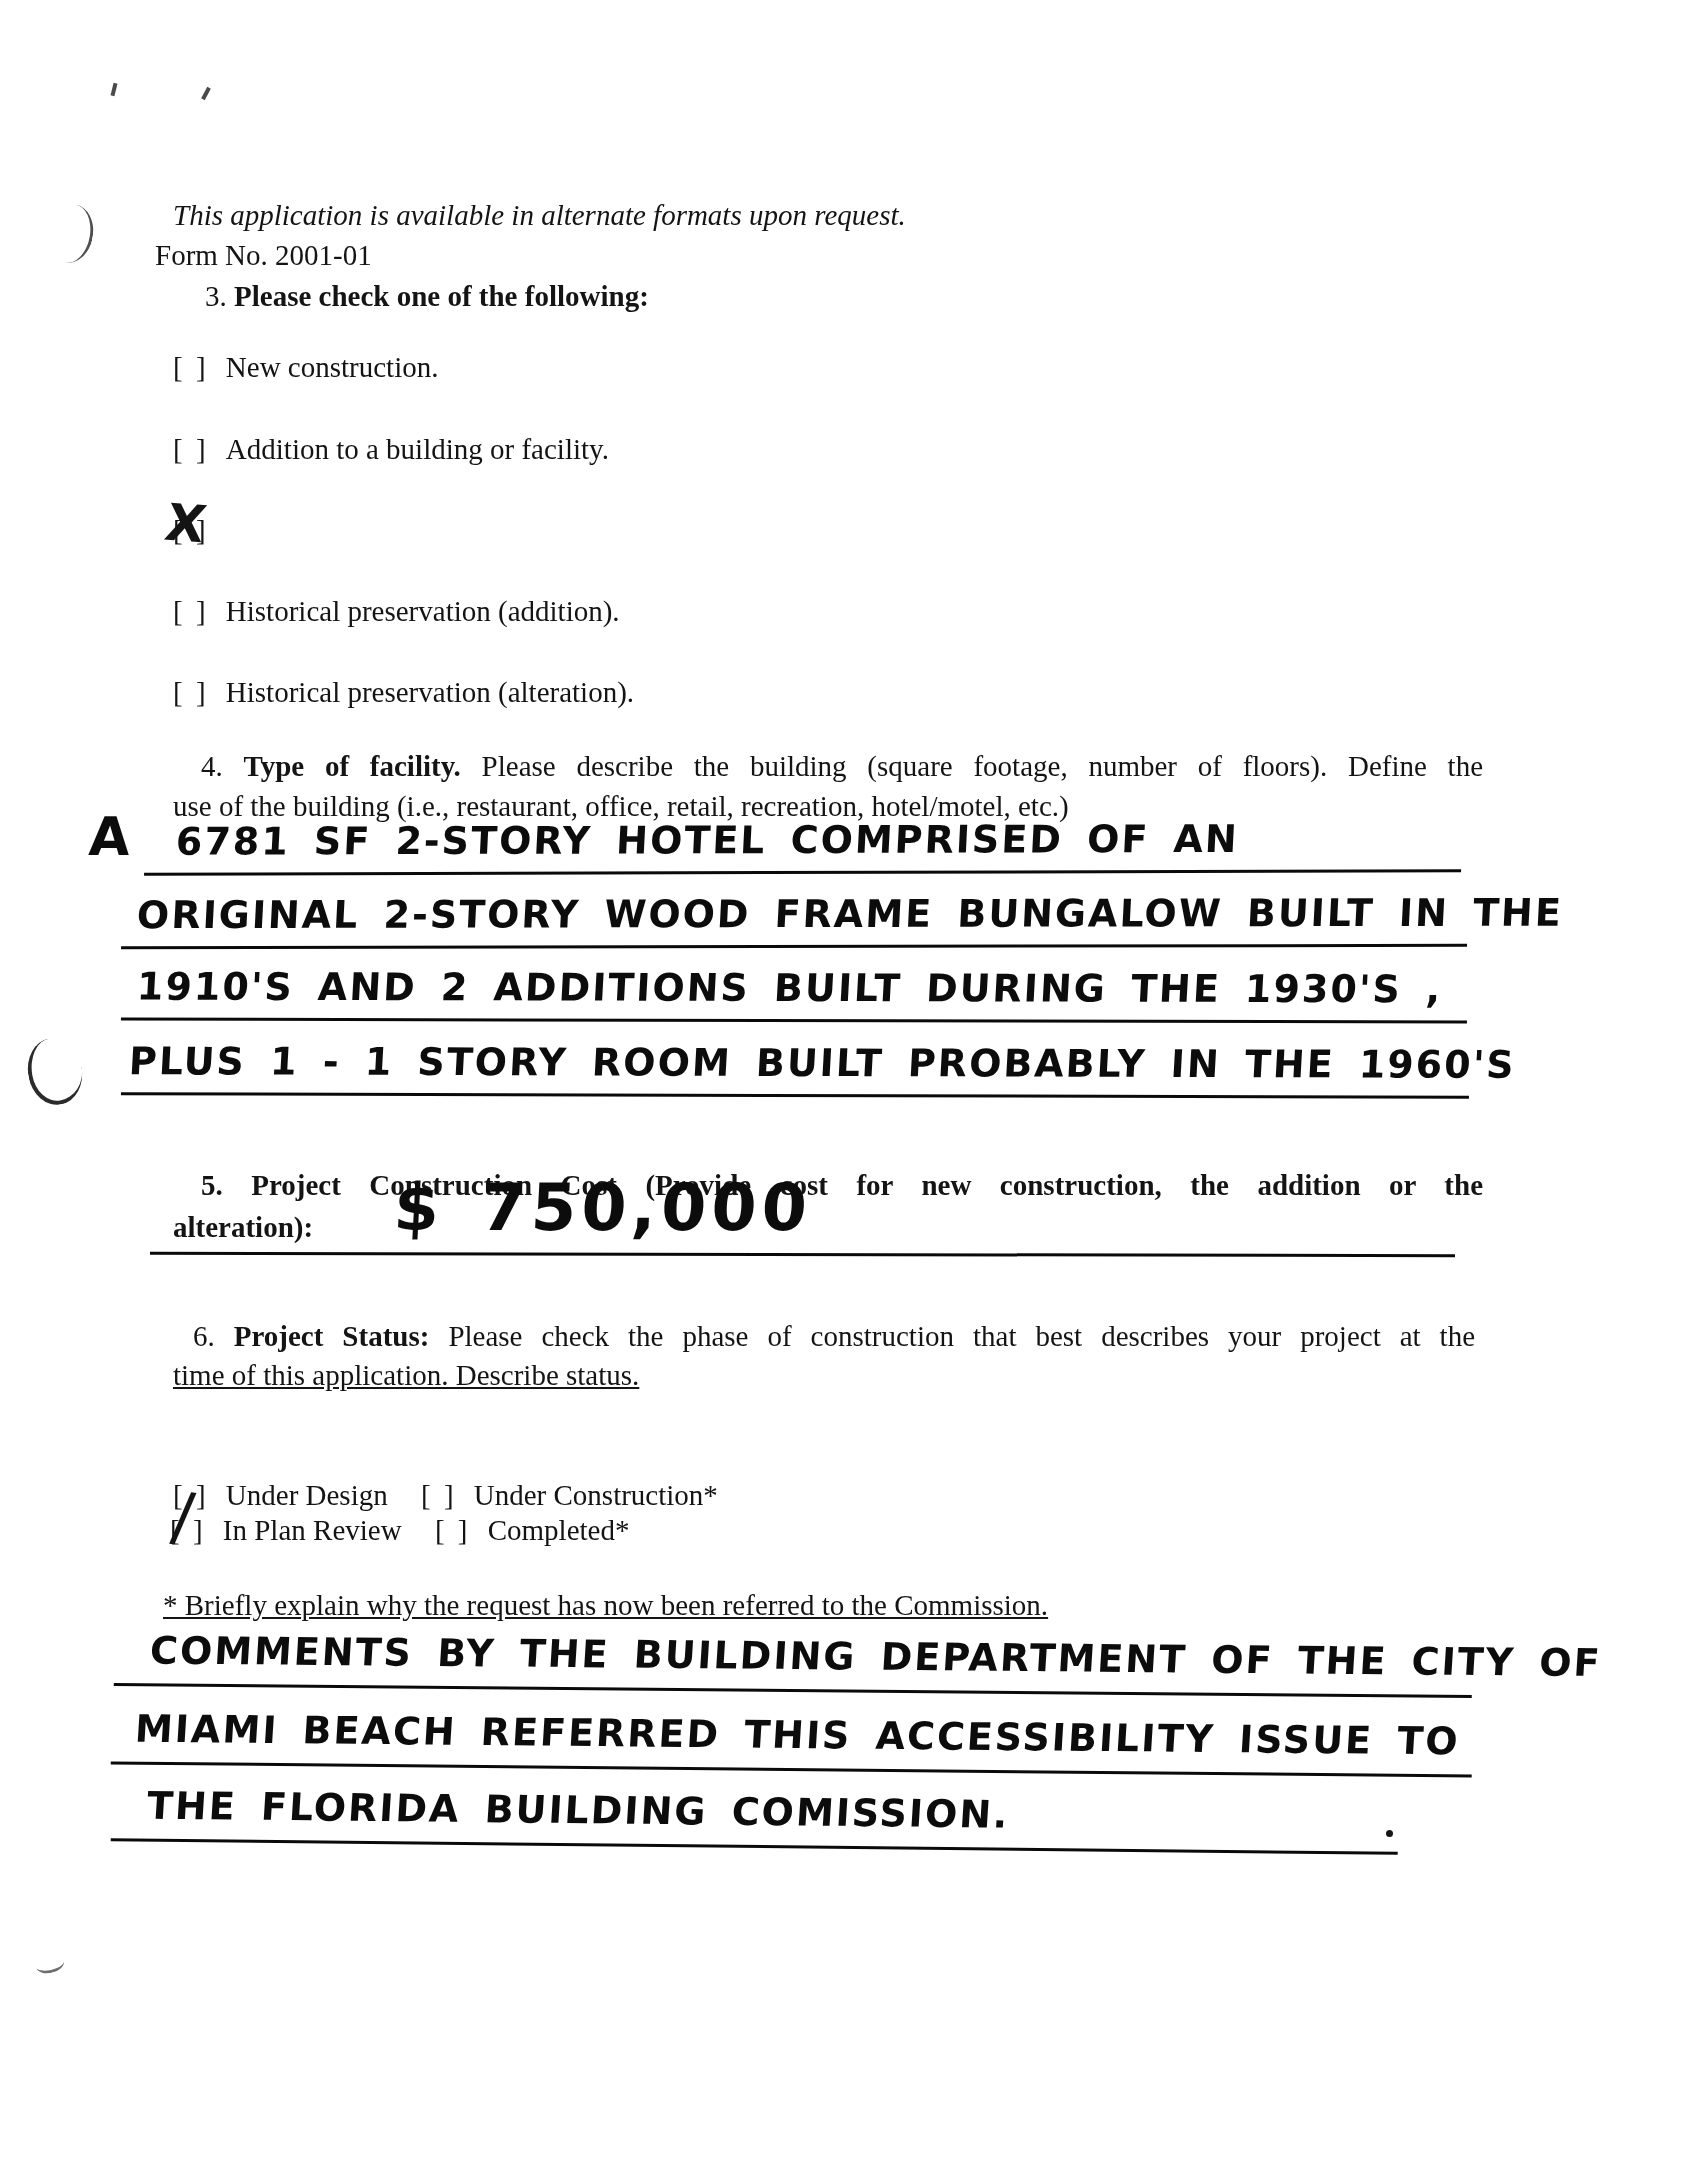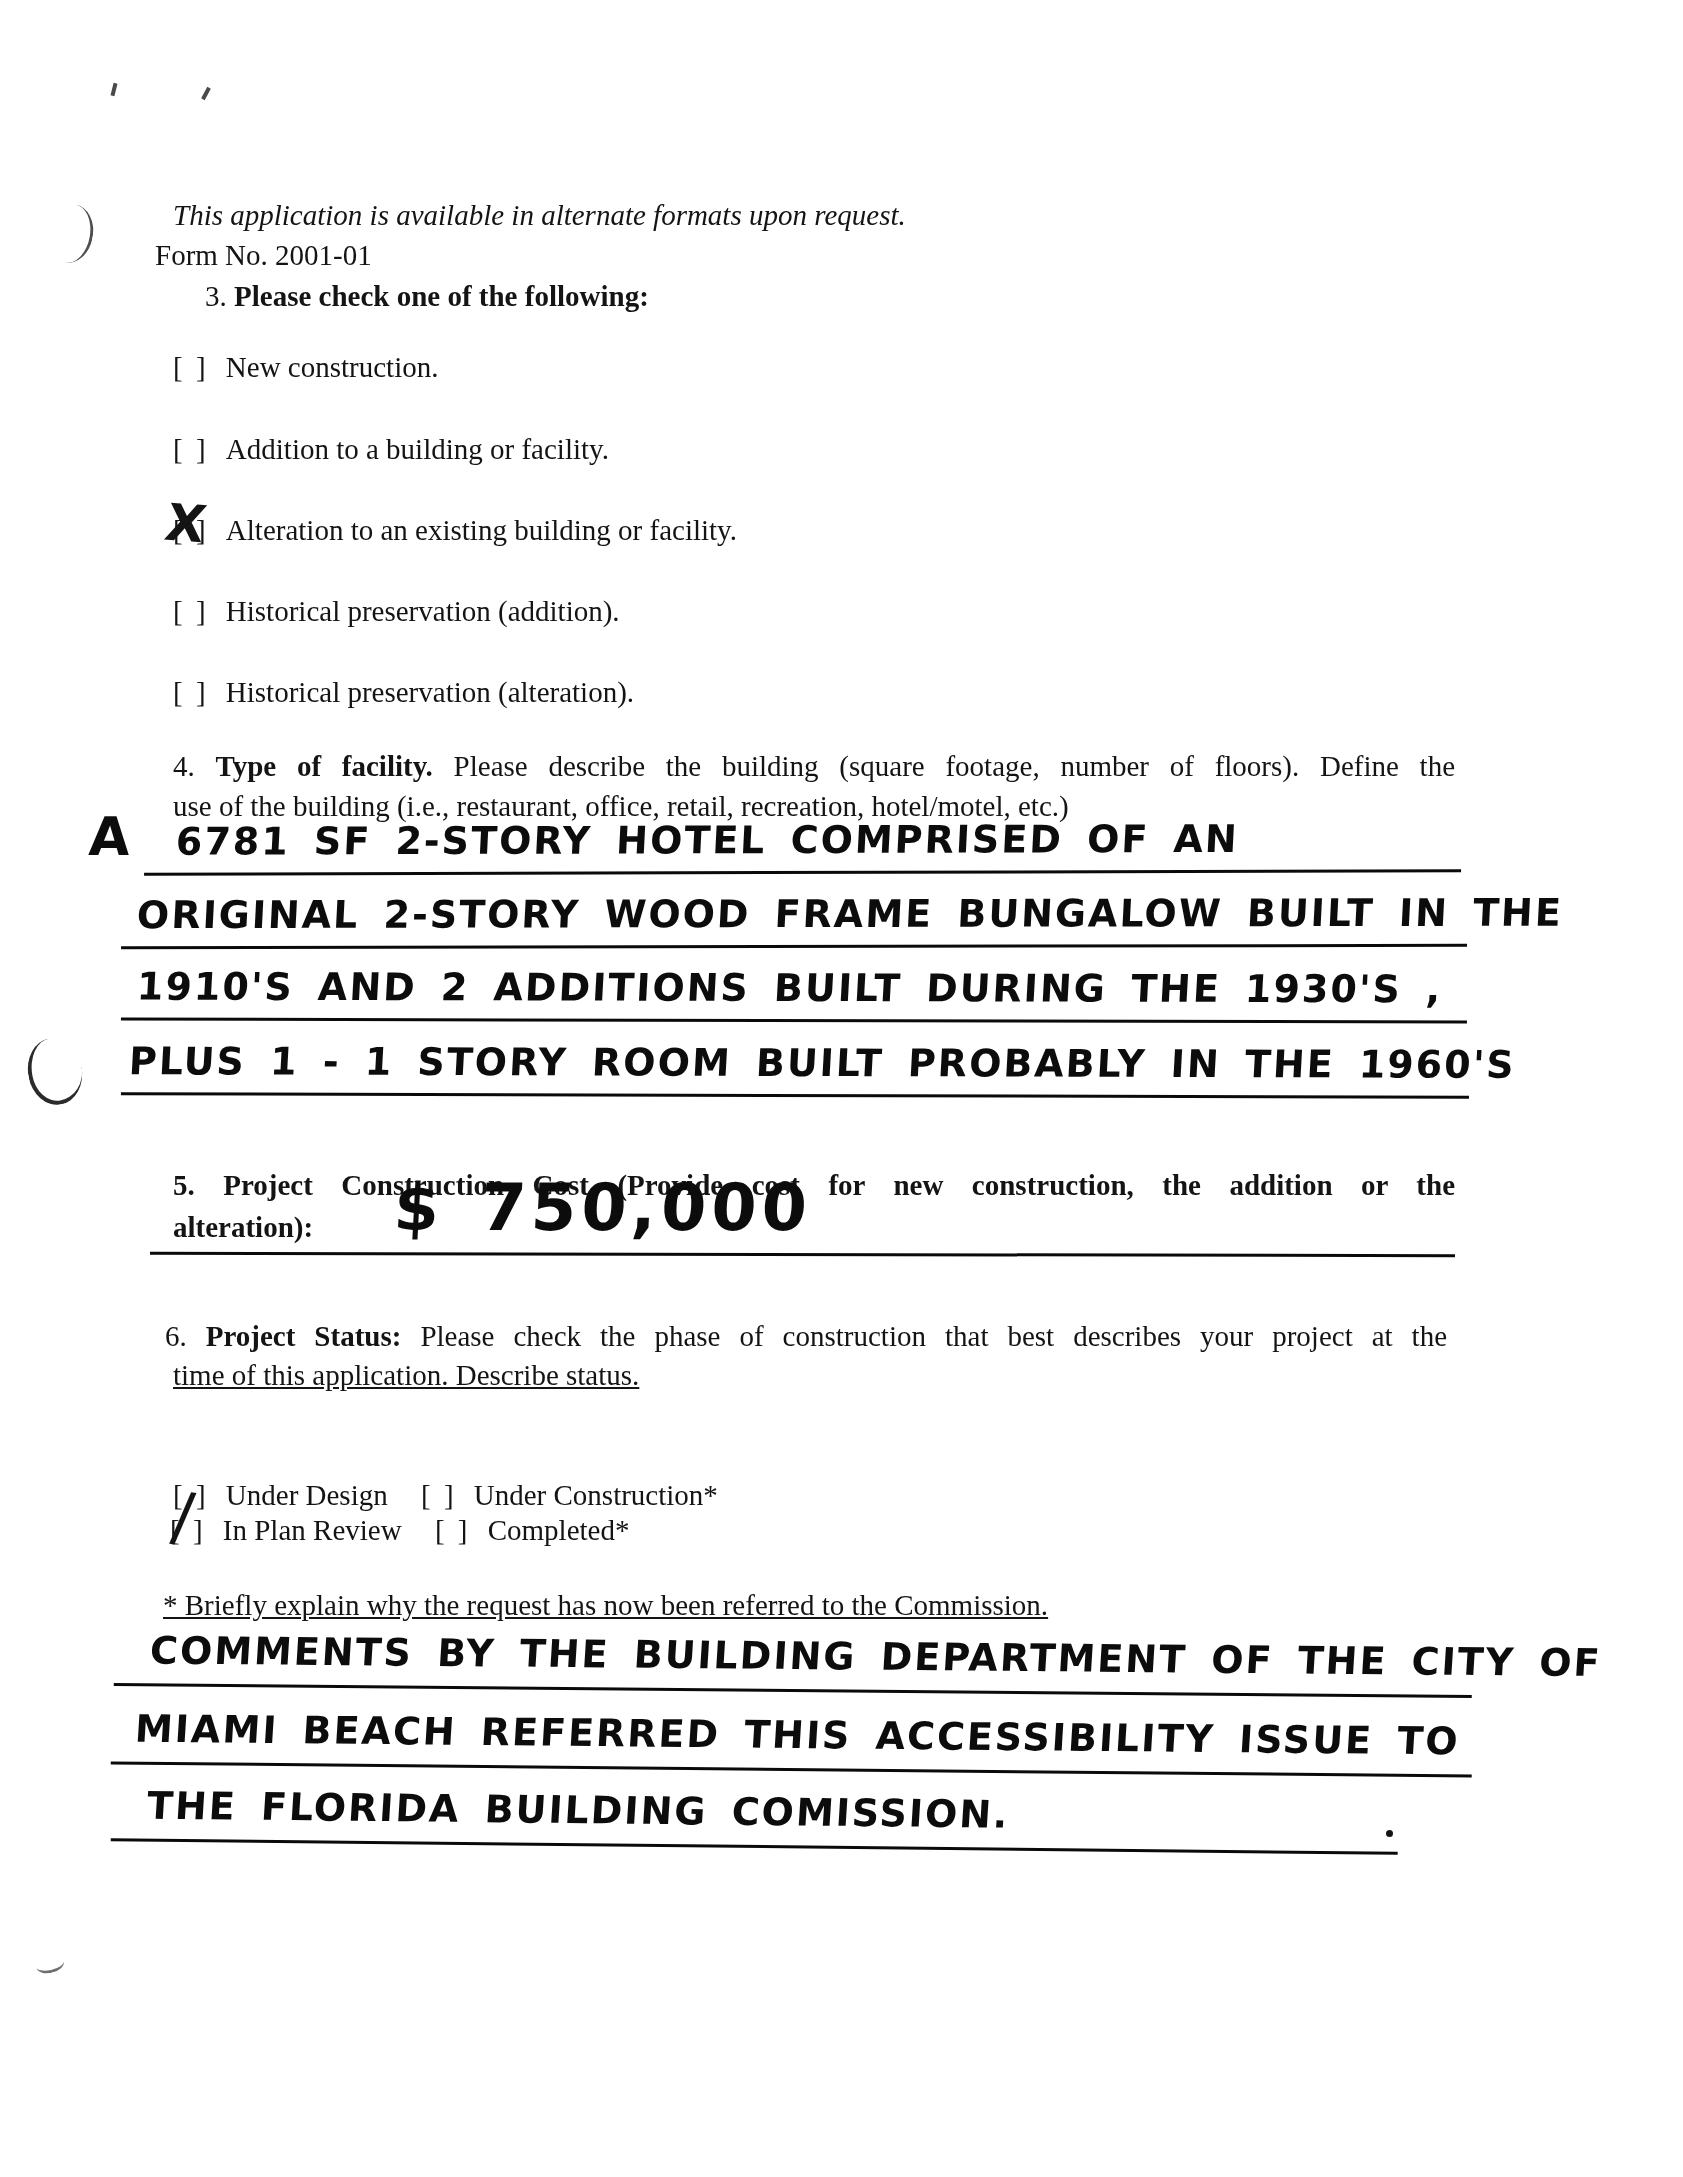--- a/index.html
+++ b/index.html
@@ -3,21 +3,21 @@
 <meta charset="utf-8">
 <style>
   html,body{margin:0;padding:0;background:#ffffff;}
   body{
     width:1683px;height:2177px;position:relative;overflow:hidden;
     font-family:"Liberation Serif","DejaVu Serif",serif;
     color:#141414;
   }
   .abs{position:absolute;}
   .print{font-size:29px;line-height:1.35;white-space:nowrap;}
-  .wide{white-space:normal;text-align:justify;text-align-last:justify;}
+  .wide{white-space:normal;text-align:justify;text-align-last:justify;margin-left:28px;}
   .b{font-weight:700;}
   .cbwrap{position:relative;display:inline-block;}
   .cb{letter-spacing:3px;}
   .lbl{margin-left:10px;}
   .lbl2{margin-left:26px;}
   .hand{
     font-family:"DejaVu Sans",sans-serif;font-weight:700;color:#0c0c0c;
     letter-spacing:2px;word-spacing:9px;display:inline-block;transform:skewX(-3deg);
   }
   .ansline{
@@ -60,21 +60,20 @@
 </div>
 <div class="abs print" style="left:173px;top:430px;">
   <span class="cbwrap"><span class="cb">[ ]</span></span>
   <span class="lbl">Addition to a building or facility.</span>
 </div>
 <div class="abs print" style="left:173px;top:511px;">
   <span class="cbwrap">
     <span class="cb">[ ]</span>
     <span class="xmark">X</span>
   </span>
-  <span class="lbl">Alteration to an existing building or facility.</span>
 </div>
 <div class="abs print" style="left:173px;top:592px;">
   <span class="cbwrap"><span class="cb">[ ]</span></span>
   <span class="lbl">Historical preservation (addition).</span>
 </div>
 <div class="abs print" style="left:173px;top:673px;">
   <span class="cbwrap"><span class="cb">[ ]</span></span>
   <span class="lbl">Historical preservation (alteration).</span>
 </div>
 

